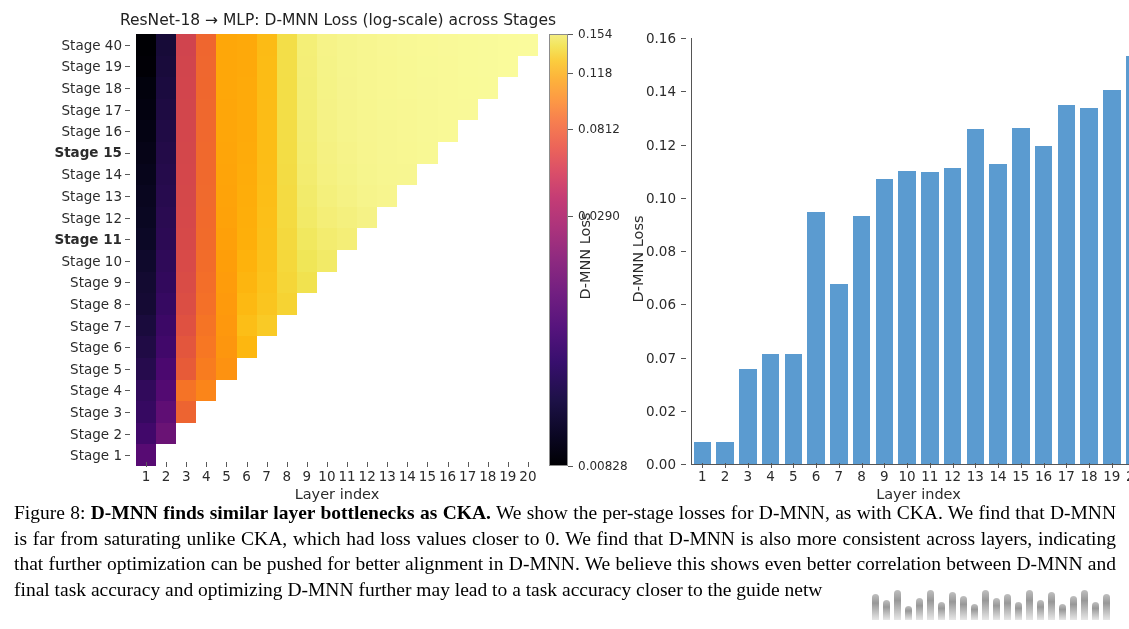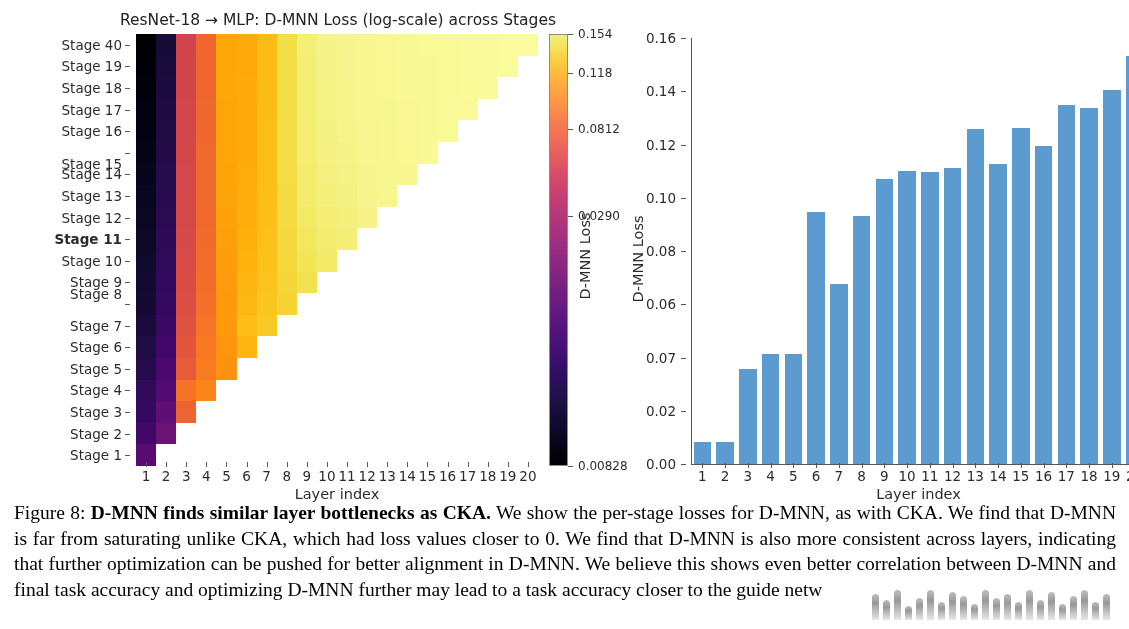--- a/index.html
+++ b/index.html
@@ -494,35 +494,35 @@
         <div class="ticklbl" style="top: 378px;">Stage 3</div>
         <div class="hm-ytick" style="top: 378px;"></div>
         <div class="ticklbl" style="top: 356.4px;">Stage 4</div>
         <div class="hm-ytick" style="top: 356.4px;"></div>
         <div class="ticklbl" style="top: 334.8px;">Stage 5</div>
         <div class="hm-ytick" style="top: 334.8px;"></div>
         <div class="ticklbl" style="top: 313.2px;">Stage 6</div>
         <div class="hm-ytick" style="top: 313.2px;"></div>
         <div class="ticklbl" style="top: 291.6px;">Stage 7</div>
         <div class="hm-ytick" style="top: 291.6px;"></div>
-        <div class="ticklbl" style="top: 260px; text-align: center;">Stage 8</div>
+        <div class="ticklbl" style="top: 270px; text-align: center;">Stage 8</div>
         <div class="hm-ytick" style="top: 270px;"></div>
         <div class="ticklbl" style="top: 248.4px;">Stage 9</div>
         <div class="hm-ytick" style="top: 248.4px;"></div>
         <div class="ticklbl" style="top: 226.8px;">Stage 10</div>
         <div class="hm-ytick" style="top: 226.8px;"></div>
         <div class="ticklbl" style="top: 205.2px; font-weight: bold;">Stage 11</div>
         <div class="hm-ytick" style="top: 205.2px;"></div>
         <div class="ticklbl" style="top: 183.6px;">Stage 12</div>
         <div class="hm-ytick" style="top: 183.6px;"></div>
         <div class="ticklbl" style="top: 162px;">Stage 13</div>
         <div class="hm-ytick" style="top: 162px;"></div>
         <div class="ticklbl" style="top: 140.4px;">Stage 14</div>
         <div class="hm-ytick" style="top: 140.4px;"></div>
-        <div class="ticklbl" style="top: 130px;">Stage 15</div>
+        <div class="ticklbl" style="top: 118px; font-weight: bold;">Stage 15</div>
         <div class="hm-ytick" style="top: 118.8px;"></div>
         <div class="ticklbl" style="top: 97.2px;">Stage 16</div>
         <div class="hm-ytick" style="top: 97.2px;"></div>
         <div class="ticklbl" style="top: 75.6px;">Stage 17</div>
         <div class="hm-ytick" style="top: 75.6px;"></div>
         <div class="ticklbl" style="top: 54px;">Stage 18</div>
         <div class="hm-ytick" style="top: 54px;"></div>
         <div class="ticklbl" style="top: 32.4px;">Stage 19</div>
         <div class="hm-ytick" style="top: 32.4px;"></div>
         <div class="ticklbl" style="top: 10.8px;">Stage 40</div>

